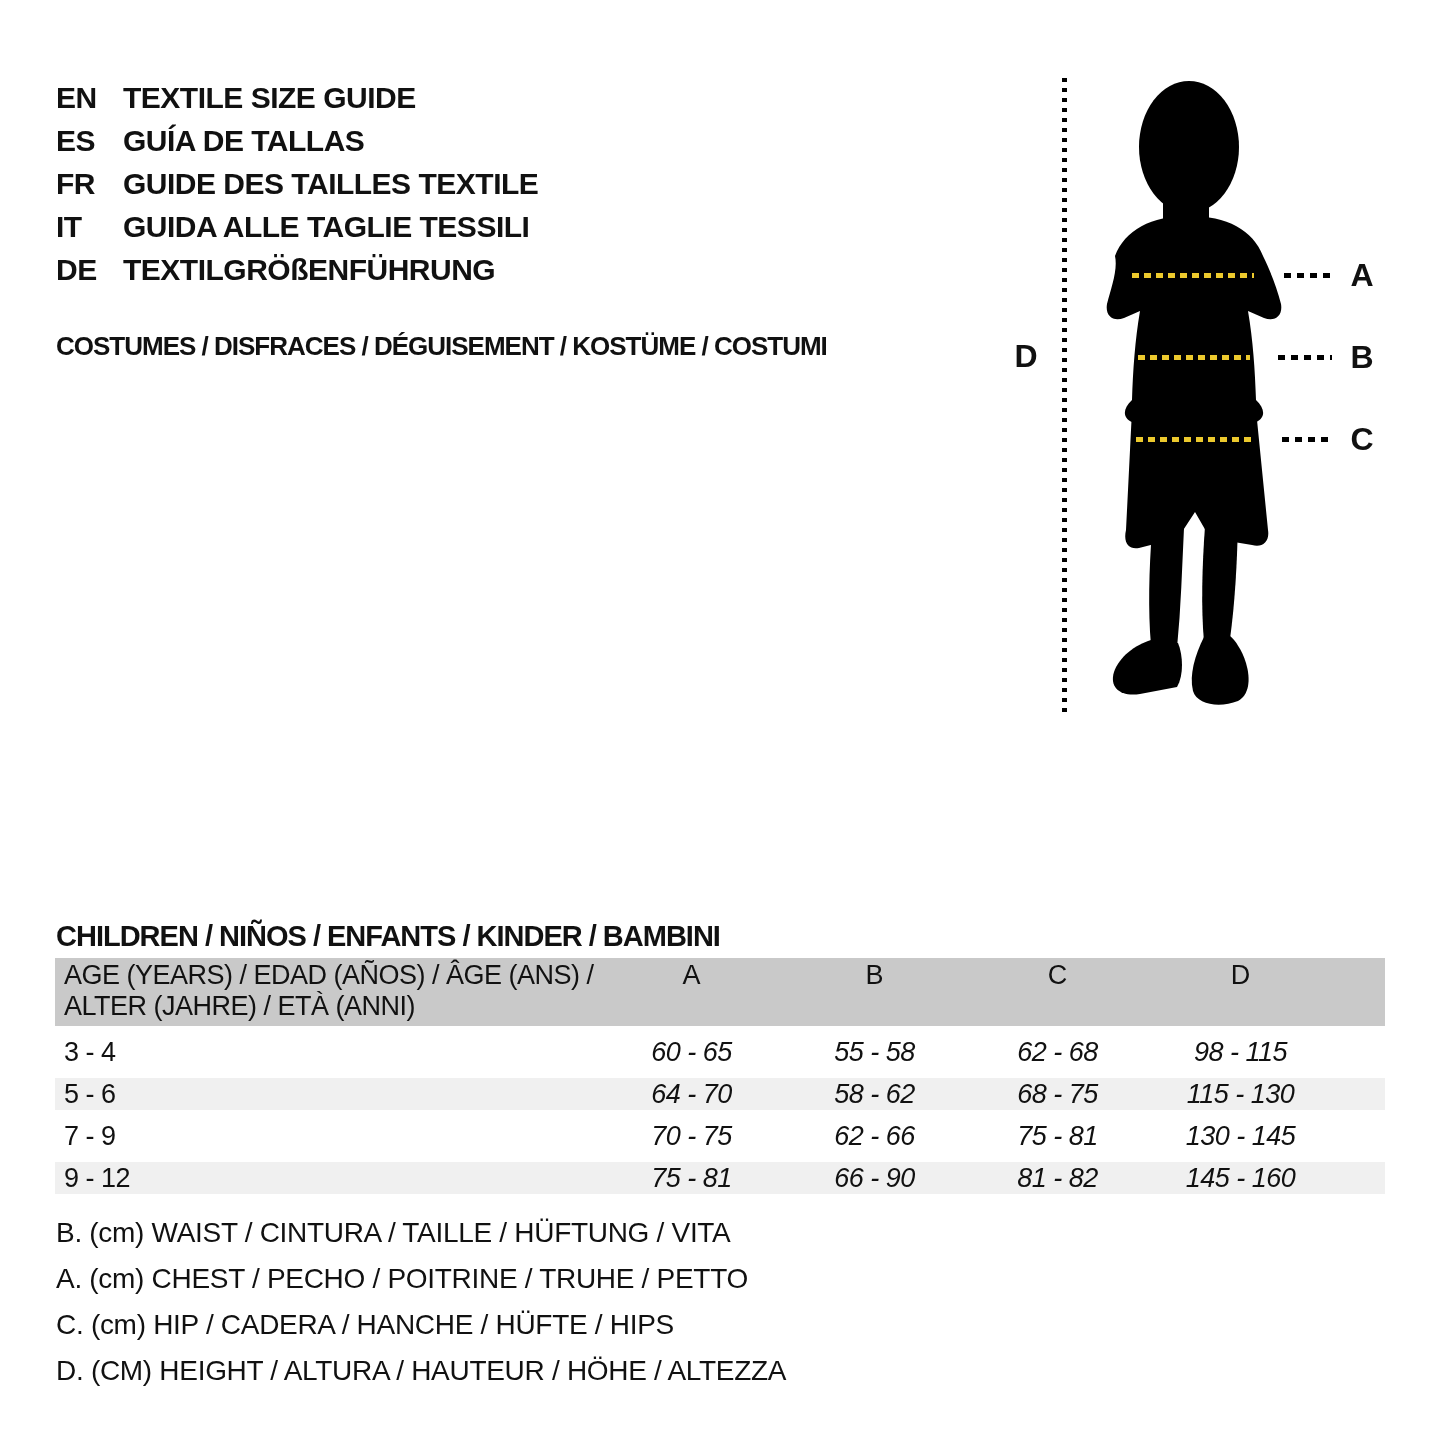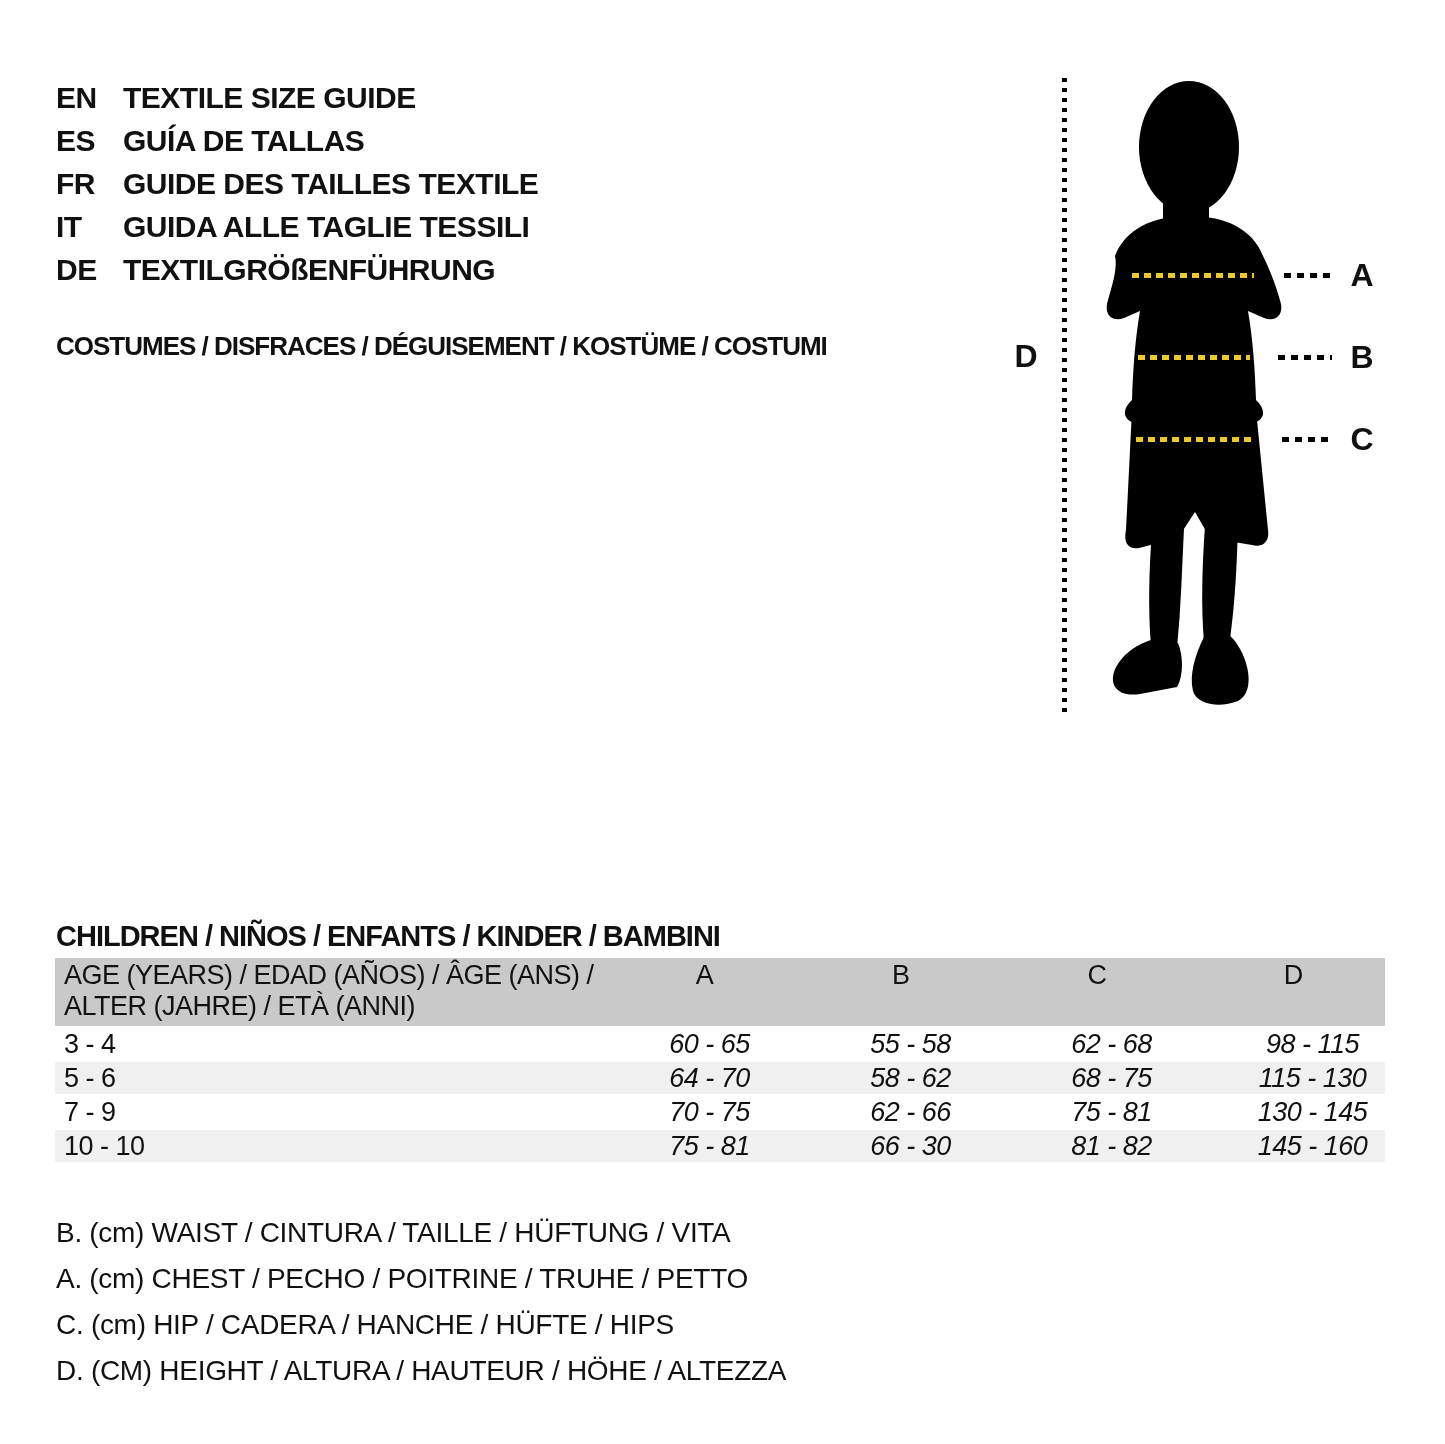--- a/index.html
+++ b/index.html
@@ -44,24 +44,24 @@
   .m-label.lc{left:1340px;top:421px;}
   .m-label.ld{left:1004px;top:338px;}
 
   
   .children-title{position:absolute;left:56px;top:920px;
                   font-size:29px;font-weight:700;letter-spacing:-1px;white-space:nowrap;}
 
   
   .size-table{position:absolute;left:55px;top:958px;width:1330px;}
   .t-head{display:flex;align-items:flex-start;min-height:65px;
-          background:var(--table_header_bg);padding:2px 0 4px 0;justify-content:space-between;}
+          background:var(--table_header_bg);padding:2px 0 4px 0;}
   .age-head{flex:0 0 545px;padding-left:9px;font-size:27px;line-height:31px;letter-spacing:-0.5px;}
   .col-head{flex:0 0 183px;text-align:center;font-size:27px;line-height:31px;}
-  .t-row{display:flex;align-items:center;height:32px;margin-top:2px;font-size:27px;letter-spacing:-0.5px;gap:18px;}
+  .t-row{display:flex;align-items:center;height:32px;margin-top:10px;font-size:27px;letter-spacing:-0.5px;}
   .t-rows .t-row:nth-child(even){background:var(--table_row_alt_bg);}
   .age-cell{flex:0 0 545px;padding-left:9px;}
   .val-cell{flex:0 0 183px;text-align:center;font-style:italic;}
 
   
   .legend{position:absolute;left:56px;top:1210px;}
   .legend-row{height:46px;display:flex;align-items:center;
               font-size:28px;letter-spacing:-0.3px;white-space:nowrap;}
 </style>
 </head>
@@ -194,23 +194,23 @@
         <div class="val-cell">115 - 130</div>
       </div>
       <div class="t-row">
         <div class="age-cell">7 - 9</div>
         <div class="val-cell">70 - 75</div>
         <div class="val-cell">62 - 66</div>
         <div class="val-cell">75 - 81</div>
         <div class="val-cell">130 - 145</div>
       </div>
       <div class="t-row">
-        <div class="age-cell">10 - 10</div>
+        <div class="age-cell">9 - 12</div>
         <div class="val-cell">75 - 81</div>
-        <div class="val-cell">66 - 30</div>
+        <div class="val-cell">66 - 90</div>
         <div class="val-cell">81 - 82</div>
         <div class="val-cell">145 - 160</div>
       </div>
     </div>
   </div>
 
   <div class="legend">
     <div class="legend-row">B. (cm) WAIST / CINTURA / TAILLE / HÜFTUNG / VITA</div>
     <div class="legend-row">A. (cm) CHEST / PECHO / POITRINE / TRUHE / PETTO</div>
     <div class="legend-row">C. (cm) HIP / CADERA / HANCHE / HÜFTE / HIPS</div>

